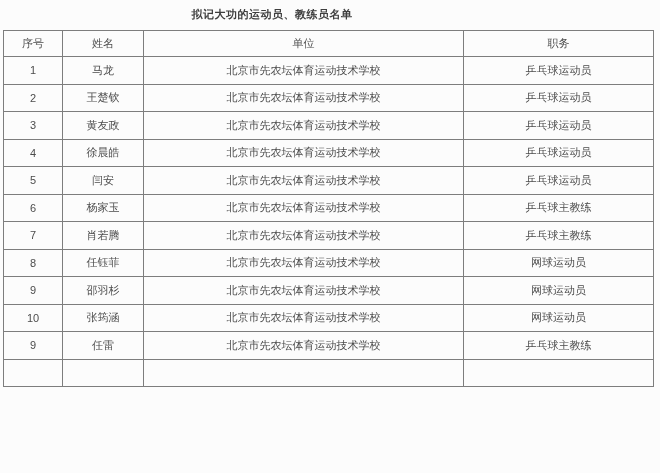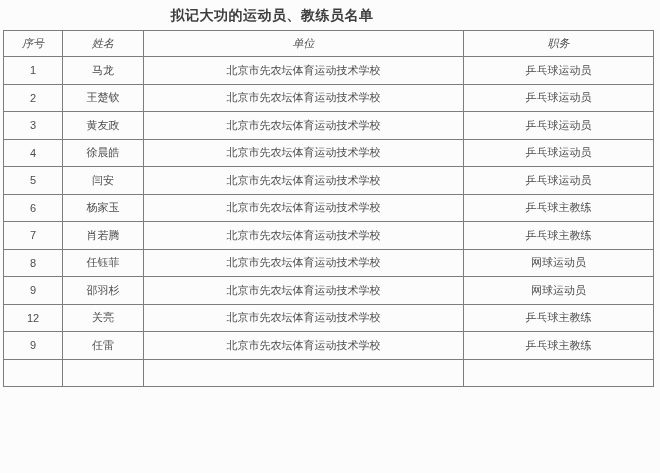--- a/index.html
+++ b/index.html
@@ -6,21 +6,21 @@
   html, body {
     width: 660px; height: 473px;
     overflow: hidden;
     background: #fcfcfc;
     font-family: "Liberation Sans", "DejaVu Sans", sans-serif;
   }
   .page-title {
     position: absolute;
     top: 7px; left: 0; width: 544px;
     text-align: center;
-    font-size: 14px;
+    font-size: 11px;
     font-weight: bold;
     color: #3e3e3e;
     letter-spacing: 0.5px;
   }
   table.roster {
     position: absolute;
     left: 3px; top: 30px;
     width: 650px;
     border-collapse: collapse;
     table-layout: fixed;
@@ -28,21 +28,21 @@
   table.roster th, table.roster td {
     border: 1px solid #7d7d7d;
     text-align: center;
     vertical-align: middle;
     font-size: 11px;
     font-weight: normal;
     color: #4c4c4c;
     overflow: hidden;
     white-space: nowrap;
   }
-  table.roster thead tr { height: 26px; font-style: italic; }
+  table.roster thead tr { height: 26px; }
   table.roster tbody tr { height: 27.5px; }
   col.c-no   { width: 59px; }
   col.c-name { width: 81px; }
   col.c-unit { width: 320px; }
   col.c-pos  { width: 190px; }
 </style>
 </head>
 <body>
 
 <div class="page-title">拟记大功的运动员、教练员名单</div>
@@ -112,24 +112,24 @@
         <td>北京市先农坛体育运动技术学校</td>
         <td>网球运动员</td>
       </tr>
       <tr>
         <td>9</td>
         <td>邵羽杉</td>
         <td>北京市先农坛体育运动技术学校</td>
         <td>网球运动员</td>
       </tr>
       <tr>
-        <td>12</td>
-        <td>关亮</td>
+        <td>10</td>
+        <td>张筠涵</td>
         <td>北京市先农坛体育运动技术学校</td>
-        <td>乒乓球主教练</td>
+        <td>网球运动员</td>
       </tr>
       <tr>
         <td>9</td>
         <td>任雷</td>
         <td>北京市先农坛体育运动技术学校</td>
         <td>乒乓球主教练</td>
       </tr>
     </tbody>
   <tbody>
     <tr>

